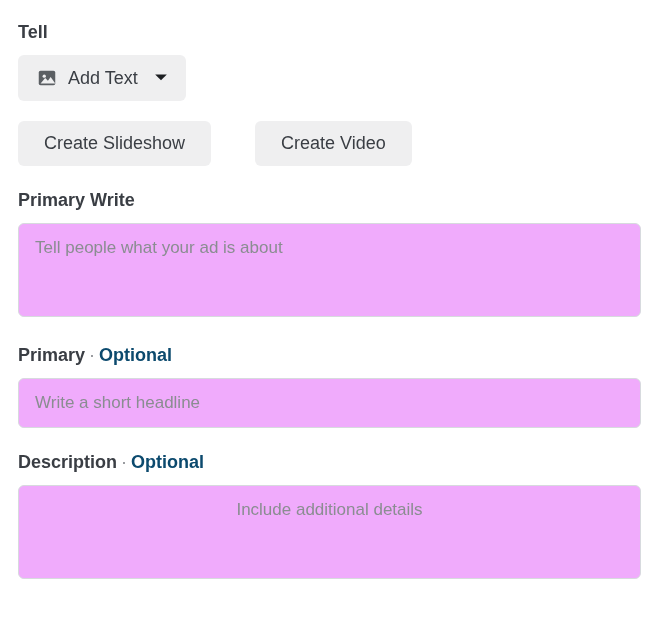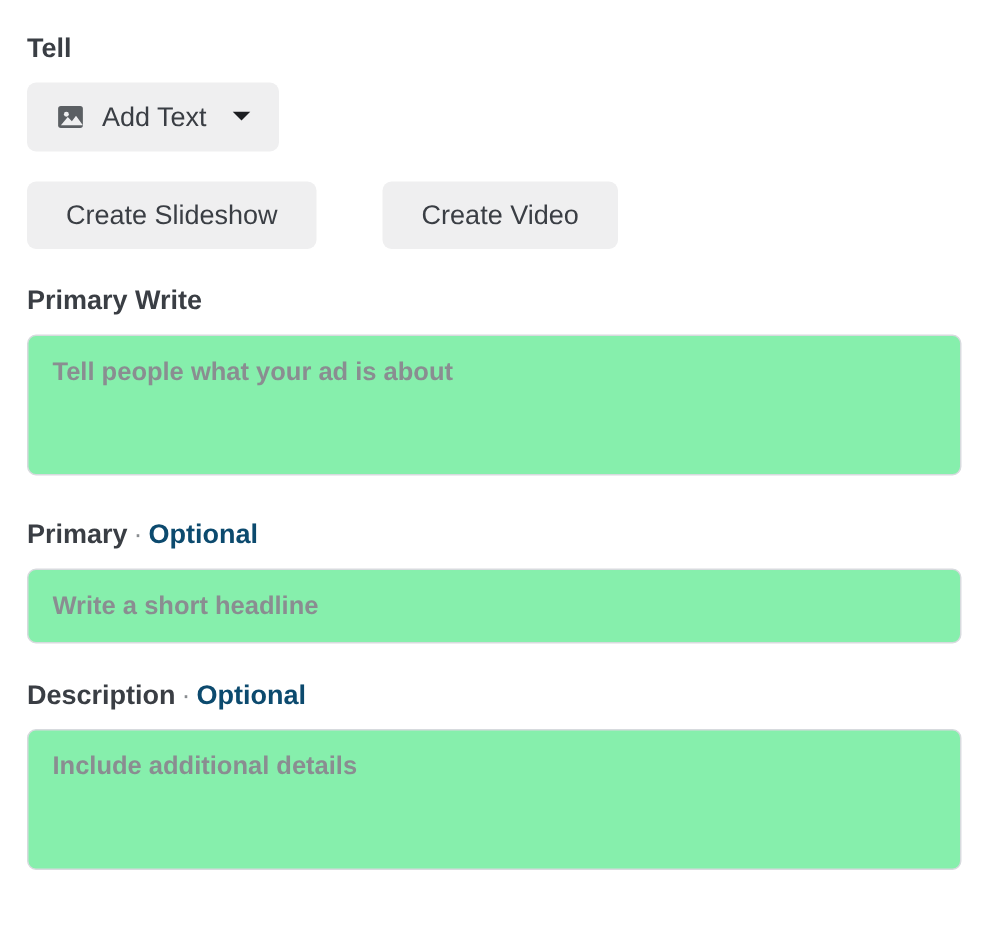--- a/index.html
+++ b/index.html
@@ -69,31 +69,31 @@
     .input-box {
       width: 100%;
       border: 1px solid #d7dade;
       border-radius: 6px;
       padding: 14px 16px;
       font-size: 17px;
       font-family: inherit;
       color: #1c1e21;
       resize: none;
       outline: none;
-      background: #86efac;
-      font-weight: bold;
+      background: #f0abfc;
     }
     .input-box::placeholder {
       color: #8a8d91;
     }
     textarea.input-box {
       min-height: 94px;
     }
     .truncated {
       min-height: 66px;
+      text-align: center;
     }
   </style>
 </head>
 <body>
 
 <div class="section">
   <span class="label">Tell</span>
   
   <button class="btn">
     <span class="icon-image">

